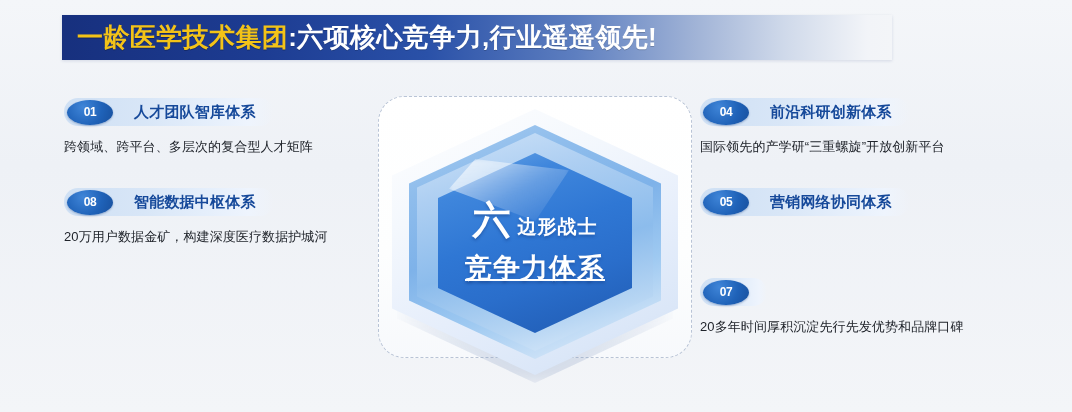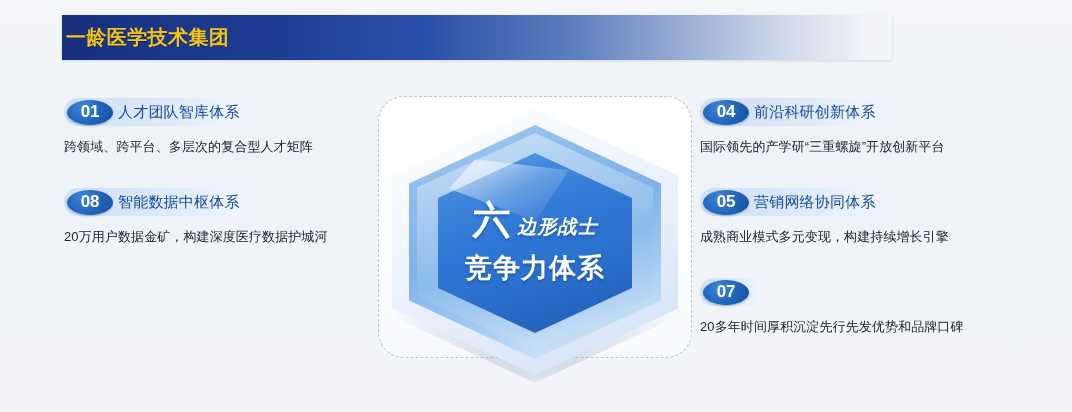--- a/index.html
+++ b/index.html
@@ -32,24 +32,24 @@
     background: linear-gradient(90deg,
         #17307e 0%, #1d3c92 24%, #2a51a8 44%,
         #5e7fc0 62%, #9fb2d6 76%, #cfd9ea 87%, #f2f4f8 97%, #f3f5f8 100%);
     display: flex;
     align-items: center;
     box-shadow: 0 1px 3px rgba(30,50,110,0.14);
   }
   .banner-inner {
     display: flex;
     align-items: baseline;
-    padding-left: 4px;
+    padding-left: 15px;
     white-space: nowrap;
     font-weight: bold;
-    font-size: 20px;
+    font-size: 26px;
     letter-spacing: 0.4px;
   }
   .banner-gold {
     color: #f3c318;
     text-shadow: 0 1px 0 rgba(0,0,0,0.25);
   }
   .banner-white {
     color: #ffffff;
     text-shadow: 0 1px 0 rgba(0,0,0,0.18);
   }
@@ -77,33 +77,33 @@
     border-radius: 15px;
     background: linear-gradient(90deg,
         #cfe0f4 0%, #d8e6f7 38%, #e4eefb 66%, #eef4fd 88%, rgba(241,246,253,0) 100%);
   }
   .badge {
     width: 46px;
     height: 25px;
     border-radius: 50%;
     background: radial-gradient(circle at 35% 28%, #3f85d8 0%, #1f62b8 55%, #184f9c 100%);
     color: #ffffff;
-    font-size: 17px;
+    font-size: 12px;
     font-weight: bold;
     display: flex;
     align-items: center;
     justify-content: center;
     letter-spacing: -0.3px;
     box-shadow: 0 1px 2px rgba(20,60,130,0.35);
     flex: none;
   }
   .pill-title {
-    margin-left: 5px;
+    margin-left: 21px;
     font-size: 15px;
-    font-weight: normal;
+    font-weight: bold;
     color: #16499a;
     letter-spacing: 0.2px;
     white-space: nowrap;
   }
   .feature-desc {
     margin-top: 12px;
     font-size: 13px;
     color: #20242b;
     white-space: nowrap;
     letter-spacing: 0.1px;
@@ -185,38 +185,39 @@
     font-size: 38px;
     font-weight: bold;
     line-height: 1;
     letter-spacing: 1px;
   }
   .hex-small {
     font-size: 19px;
     font-weight: bold;
     margin-left: 6px;
     letter-spacing: 1px;
-    font-style: italic;
   }
   .hex-line2 {
     margin-top: 10px;
     font-size: 27px;
     font-weight: bold;
     letter-spacing: 1px;
     text-shadow: 0 2px 3px rgba(20,60,130,0.45);
+    text-decoration: underline;
   }
 </style>
 </head>
 <body>
 
 <div id="page">
 
   <div class="banner">
     <div class="banner-inner">
       <span class="banner-gold">一龄医学技术集团</span>
+        <span class="banner-white">:六项核心竞争力,行业遥遥领先!</span>
     </div>
   </div>
 
   <div class="col col-left">
 
     <div class="feature">
       <div class="pill">
         <span class="badge">01</span>
         <span class="pill-title">人才团队智库体系</span>
       </div>
@@ -260,21 +261,20 @@
         <span class="pill-title">前沿科研创新体系</span>
       </div>
       <div class="feature-desc">国际领先的产学研“三重螺旋”开放创新平台</div>
     </div>
 
     <div class="feature">
       <div class="pill">
         <span class="badge">05</span>
         <span class="pill-title">营销网络协同体系</span>
       </div>
-      <div class="feature-desc">成熟商业模式多元变现，构建持续增长引擎</div>
     </div>
 
     <div class="feature">
       <div class="pill">
         <span class="badge">07</span>
       </div>
       <div class="feature-desc">20多年时间厚积沉淀先行先发优势和品牌口碑</div>
     </div>
 
   </div>

